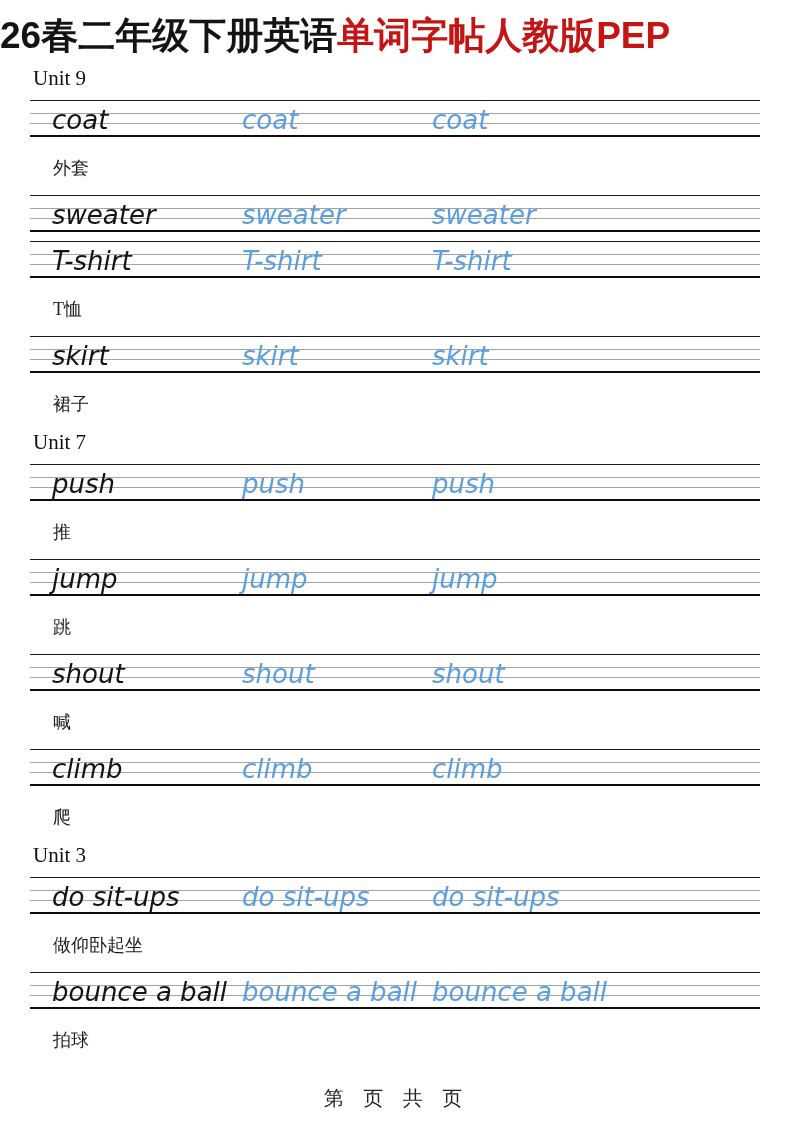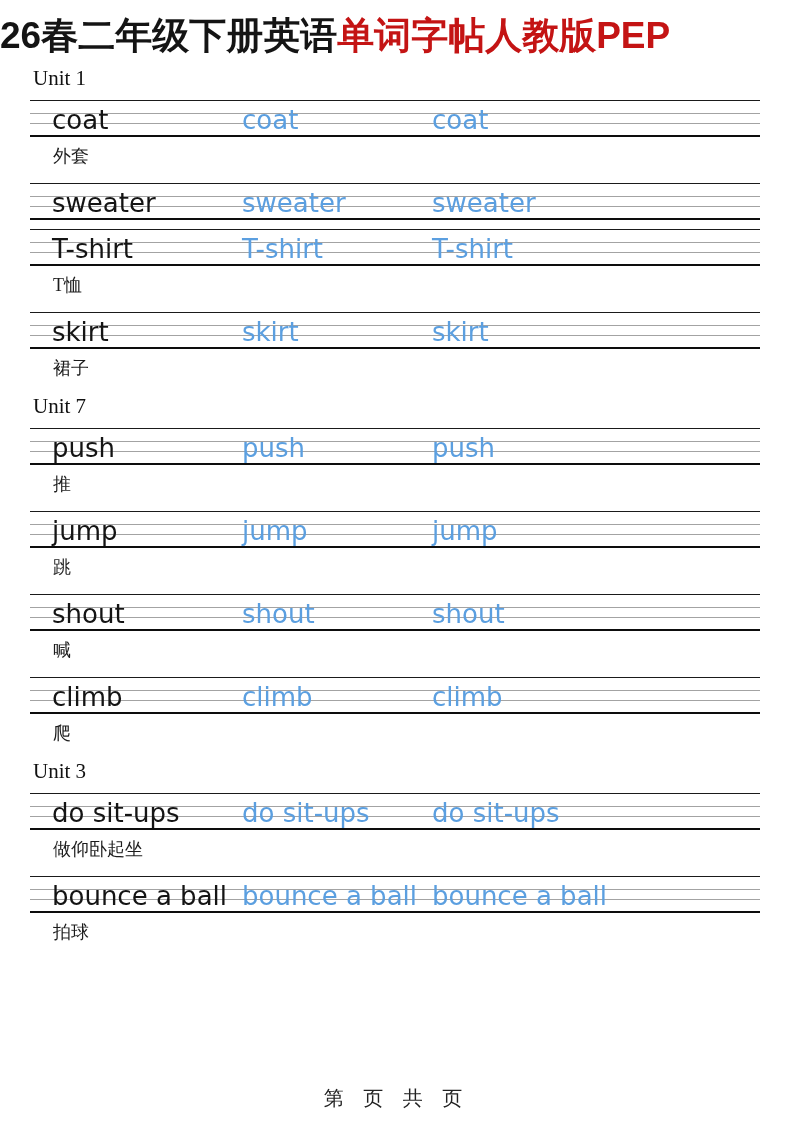--- a/index.html
+++ b/index.html
@@ -53,55 +53,57 @@
     background:var(--line-gray);
   }
   .gl1{top:12px;}
   .gl2{top:22px;}
   .word{
     position:absolute;
     bottom:2px;
     line-height:1;
     white-space:nowrap;
     font-family:"DejaVu Sans",sans-serif;
+    font-style:italic;
     font-size:26px;
   }
   .w0{left:22px;color:var(--ink-black);}
   .w1{left:212px;color:var(--trace-blue);}
   .w2{left:402px;color:var(--trace-blue);}
   
   .meaning{
     height:37px;
     display:flex;
     align-items:center;
     padding-left:23px;
     font-size:18px;
     color:#1c1c1c;
     font-family:"Liberation Serif",serif;
+    margin-top:12px;
   }
   
   footer.page-footer{
     position:absolute;
     left:0;right:0;bottom:10px;
     text-align:center;
     font-size:20px;
     letter-spacing:7px;
     color:#222;
     font-family:"Liberation Sans",sans-serif;
   }
 </style>
 </head>
 <body>
 
 <div class="page">
   <h1 class="title"><span>26春二年级下册英语</span><span class="title-red">单词字帖人教版PEP</span></h1>
 
   <main class="sheet">
       <section class="unit-section">
-        <div class="unit-label">Unit 1</div>
+        <div class="unit-label">Unit 9</div>
         <div class="entry">
           <div class="fourline">
             <div class="gline gl1"></div>
             <div class="gline gl2"></div>
             <span class="word w0">coat</span>
             <span class="word w1">coat</span>
             <span class="word w2">coat</span>
           </div>
           <div class="meaning">外套</div>
         </div>

